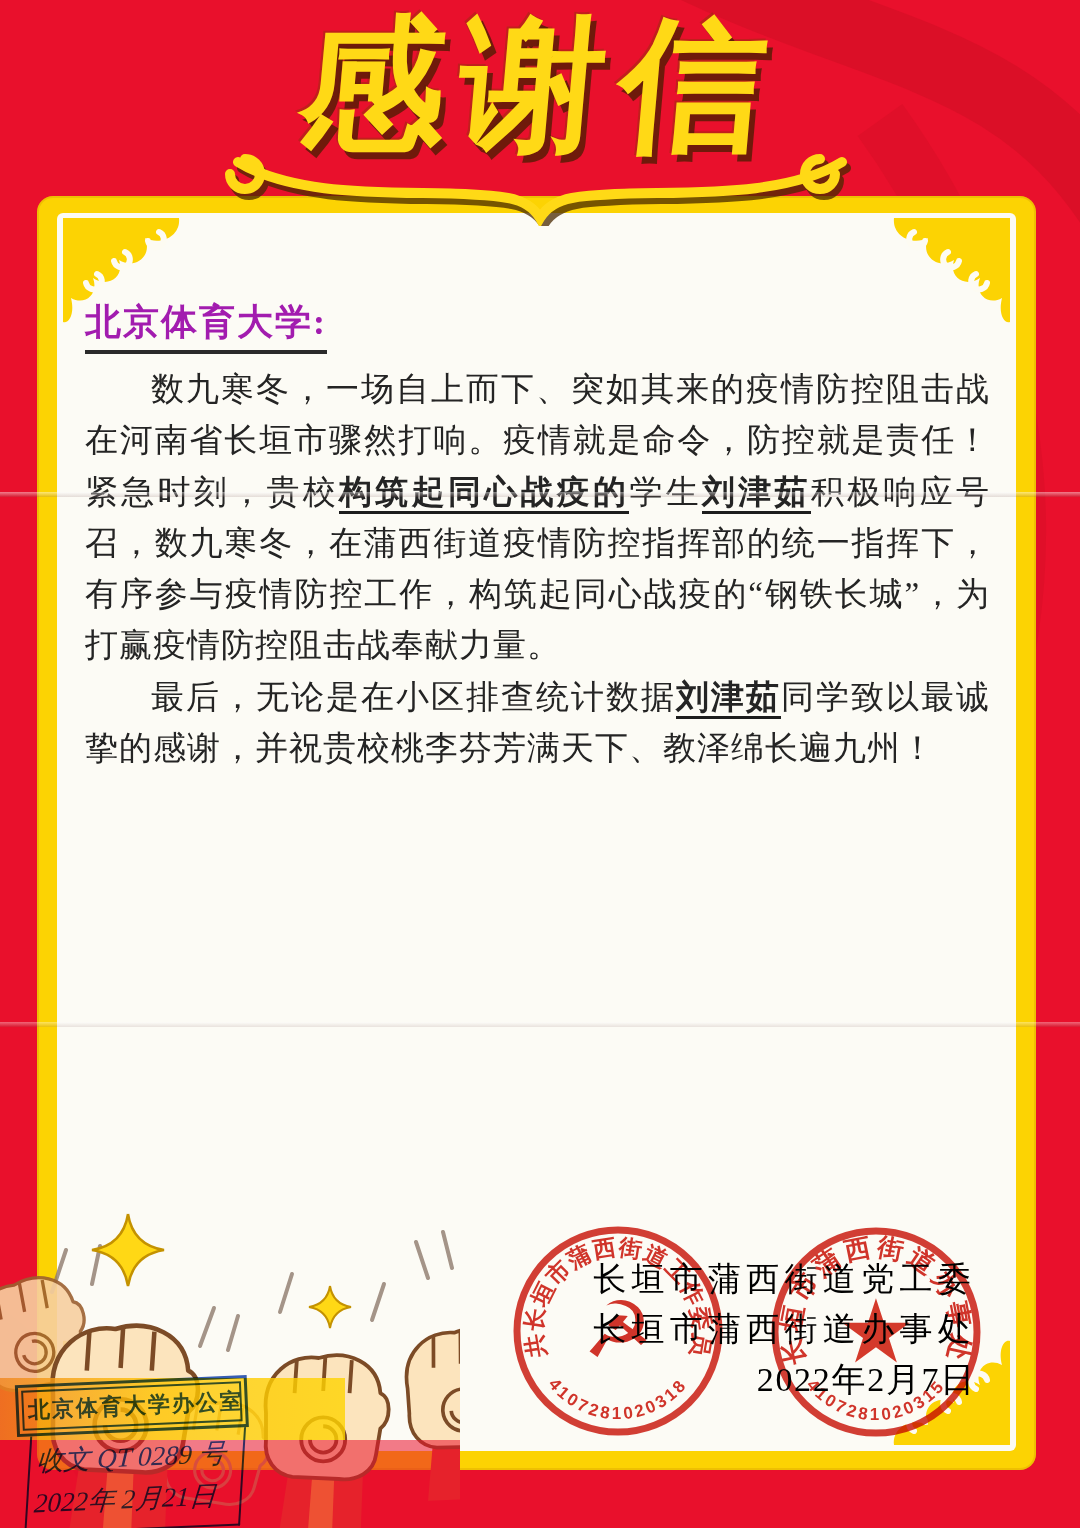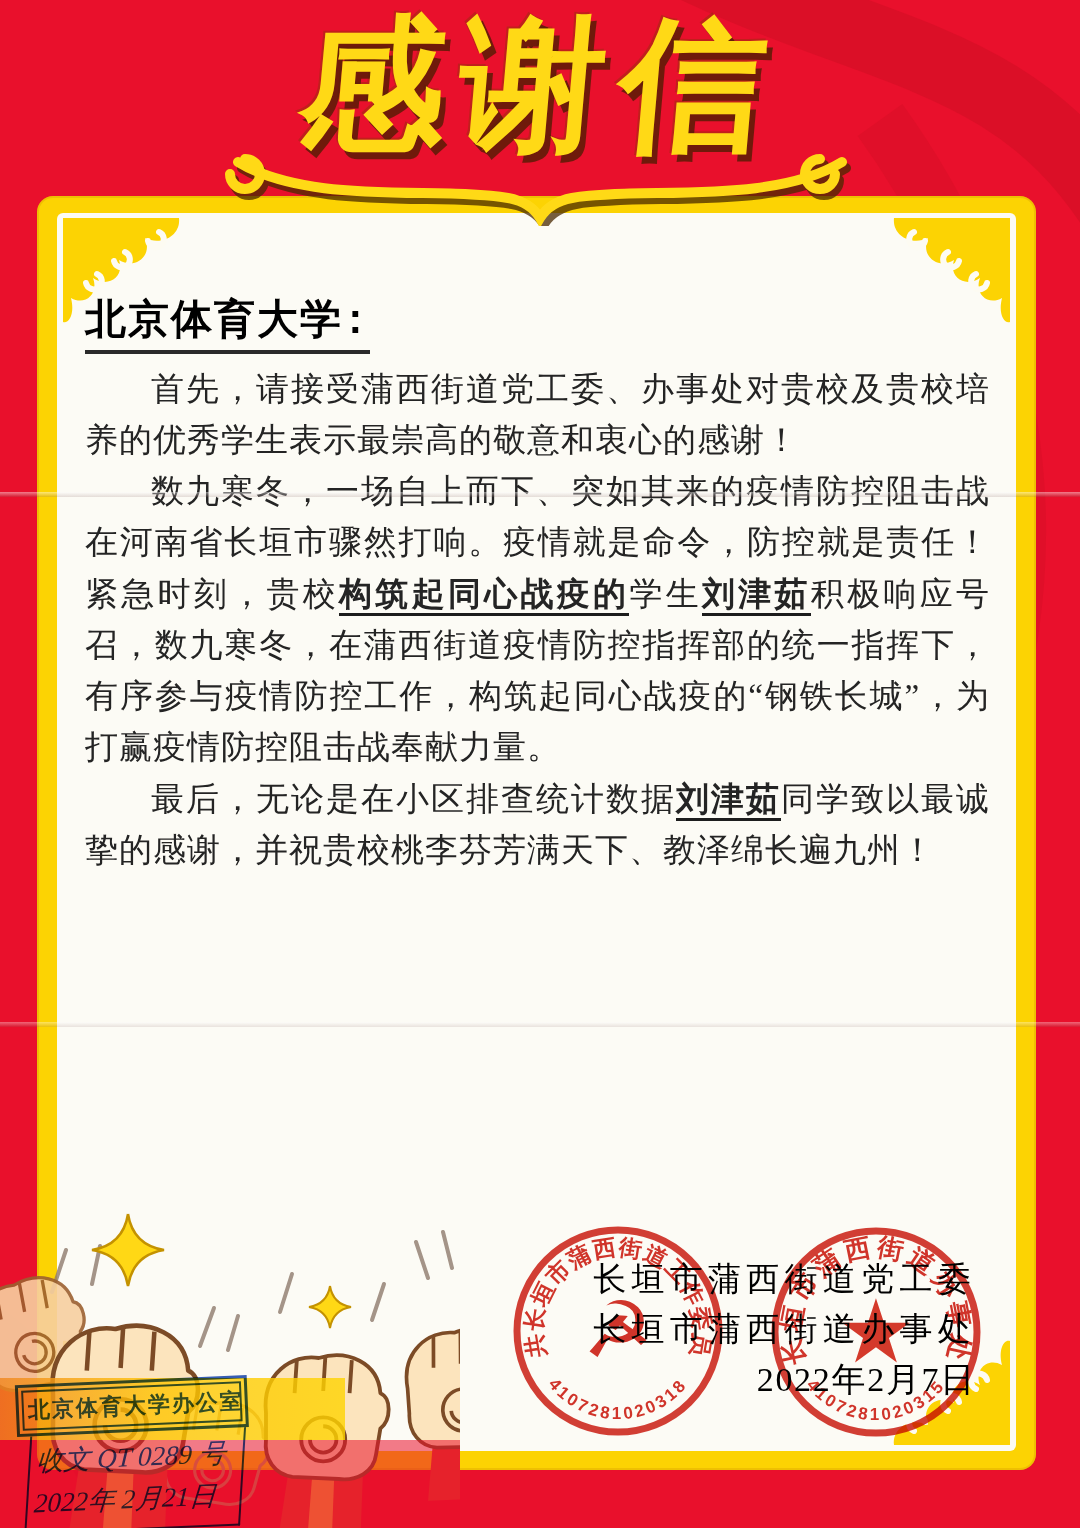--- a/index.html
+++ b/index.html
@@ -19,22 +19,22 @@
          border-radius:16px;z-index:2;box-shadow:0 0 0 2px rgba(160,90,0,.15) inset;}
   .paper{position:absolute;left:20px;top:17px;right:20px;bottom:19px;background:#fcfbf5;border-radius:6px;}
   .corner{position:absolute;width:120px;height:120px;z-index:4;pointer-events:none;}
   .corner.tl{left:6px;top:5px;}
   .corner.tr{right:6px;top:5px;transform:scaleX(-1);}
   .corner.br{right:6px;bottom:6px;transform:scale(-1,-1);}
   .corner.bl{left:6px;bottom:6px;transform:scaleY(-1);}
   
   .letter{position:absolute;left:28px;right:26px;top:84px;color:#242424;font-size:33px;line-height:51px;
           text-align:justify;letter-spacing:1px;}
-  .salutation{display:inline-block;font-family:Liberation Mono, monospace;
-          font-size:41px;font-weight:700;color:#000000;border-bottom:4px solid #2a2a2a;
+  .salutation{display:inline-block;font-family:Liberation Serif, serif;
+          font-size:36px;font-weight:700;color:#a21caf;border-bottom:4px solid #2a2a2a;
           padding-bottom:2px;margin-bottom:10px;letter-spacing:2px;}
   .letter p{margin:0;text-indent:2em;}
   .hl{font-family:"Liberation Sans","DejaVu Sans",sans-serif;font-weight:700;
       border-bottom:3px solid #1d1d1d;padding-bottom:1px;}
   
   .signature{position:absolute;top:1254px;right:104px;z-index:5;text-align:right;color:#000000;}
   .sig-org{font-size:33px;line-height:50px;letter-spacing:0.16em;}
   .sig-date{font-size:34px;line-height:48px;letter-spacing:0.05em;margin-top:2px;}
   
   .stamp{position:absolute;z-index:7;mix-blend-mode:multiply;opacity:.92;}
@@ -115,21 +115,20 @@
         <path d="M0,0 H116 C118,18 98,28 82,20 C90,38 72,52 56,42 C62,60 44,70 30,60 C36,76 22,88 8,80 C12,96 6,106 0,104 Z" fill="#fcd303"></path>
         <g fill="none" stroke="#fdfbf2" stroke-width="6" stroke-linecap="round">
           <path d="M96,14 a8,8 0 1 1 -11,9"></path>
           <path d="M62,34 a8,8 0 1 1 -11,9"></path>
           <path d="M34,56 a8,8 0 1 1 -11,9"></path>
         </g>
       </svg>
 
       <div class="letter">
         <span class="salutation">北京体育大学:</span>
-        <p><span>首先，请接受蒲西街道党工委、办事处对贵校及贵校培养的优秀学生表示最崇高的敬意和衷心的感谢！</span></p>
         <p><span>数九寒冬，一场自上而下、突如其来的疫情防控阻击战在河南省长垣市骤然打响。疫情就是命令，防控就是责任！紧急时刻，贵校</span><span class="hl">构筑起同心战疫的</span><span>学生</span><span class="hl">刘津茹</span><span>积极响应号召，数九寒冬，在蒲西街道疫情防控指挥部的统一指挥下，有序参与疫情防控工作，构筑起同心战疫的“钢铁长城”，为打赢疫情防控阻击战奉献力量。</span></p>
         <p><span>最后，无论是在小区排查统计数据</span><span class="hl">刘津茹</span><span>同学致以最诚挚的感谢，并祝贵校桃李芬芳满天下、教泽绵长遍九州！</span></p>
       </div>
     </div>
   </div>
 
   <div class="signature">
     <div class="sig-org">长垣市蒲西街道党工委</div>
     <div class="sig-org">长垣市蒲西街道办事处</div>
     <div class="sig-date">2022年2月7日</div>

